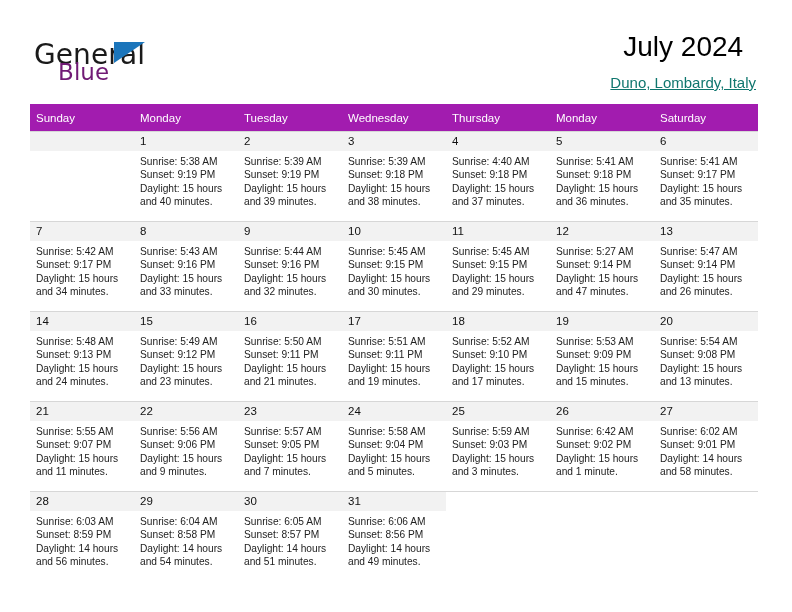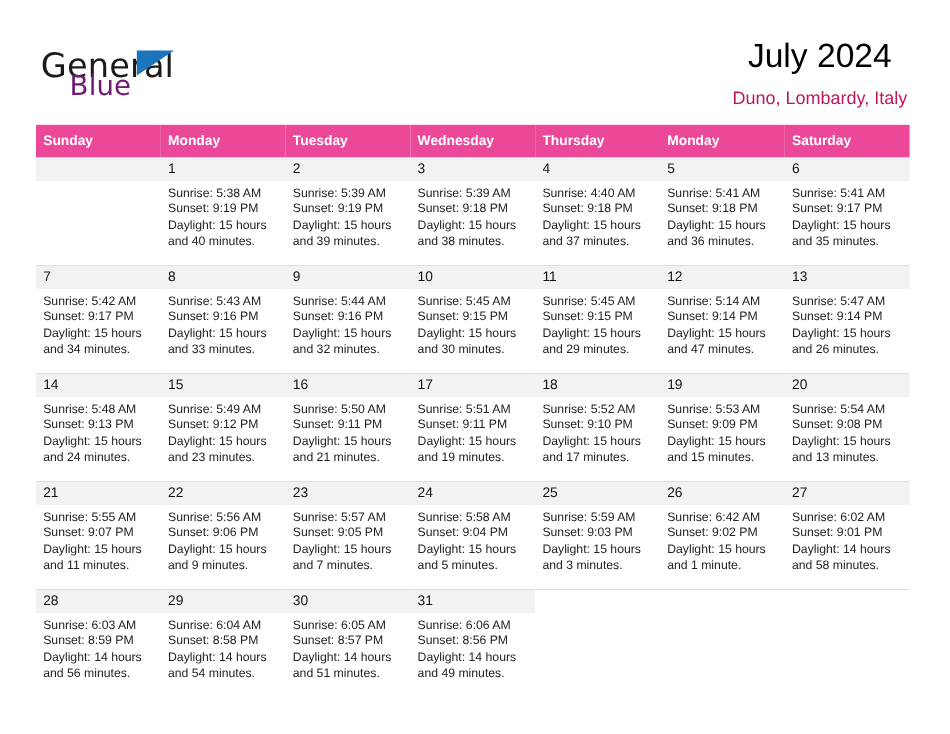--- a/index.html
+++ b/index.html
@@ -72,40 +72,41 @@
   }
   .cal-title {
     font-size: 28px;
     font-weight: normal;
     color: #000000;
     line-height: 34px;
     white-space: nowrap;
   }
   .cal-subtitle {
     font-size: 15px;
-    color: #be185d;
+    color: #0f766e;
     line-height: 22px;
     margin-top: 8px;
     white-space: nowrap;
+    text-decoration: underline;
   }
 
   
   .calendar {
     position: absolute;
     left: 30px;
     top: 104px;
     width: 728px;
     border-collapse: collapse;
     table-layout: fixed;
   }
   .calendar th {
-    background: #ec4899;
+    background: #a21caf;
     color: #ffffff;
     font-size: 11.5px;
-    font-weight: bold;
+    font-weight: normal;
     text-align: left;
     padding: 5px 0 5px 6px;
     height: 17px;
     border: none;
   }
   .calendar td {
     vertical-align: top;
     padding: 0;
     border: none;
     width: 104px;
@@ -294,21 +295,21 @@
                 <div>Sunset: 9:15 PM</div>
                 <div>Daylight: 15 hours</div>
                 <div>and 29 minutes.</div>
               </div>
             </div>
           </td>
           <td>
             <div class="daycell">
               <div class="daynum-bar">12</div>
               <div class="info">
-                <div>Sunrise: 5:14 AM</div>
+                <div>Sunrise: 5:27 AM</div>
                 <div>Sunset: 9:14 PM</div>
                 <div>Daylight: 15 hours</div>
                 <div>and 47 minutes.</div>
               </div>
             </div>
           </td>
           <td>
             <div class="daycell">
               <div class="daynum-bar">13</div>
               <div class="info">

